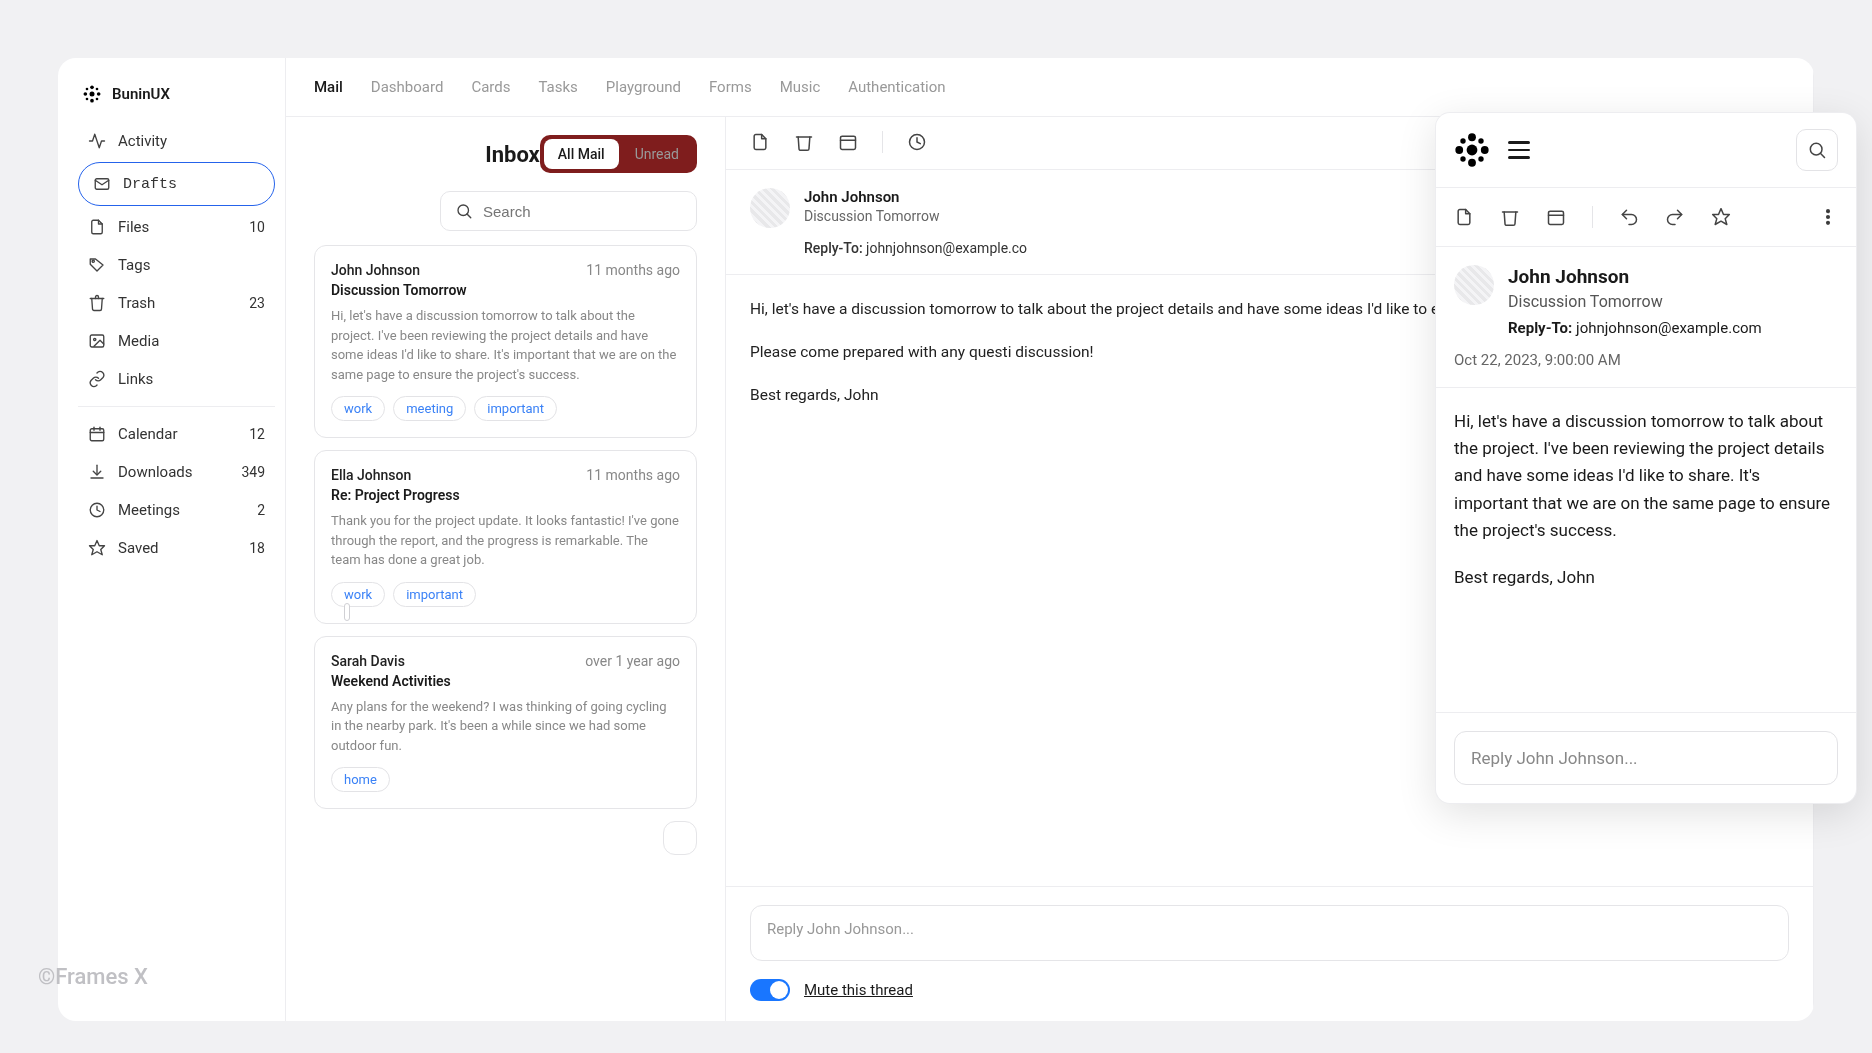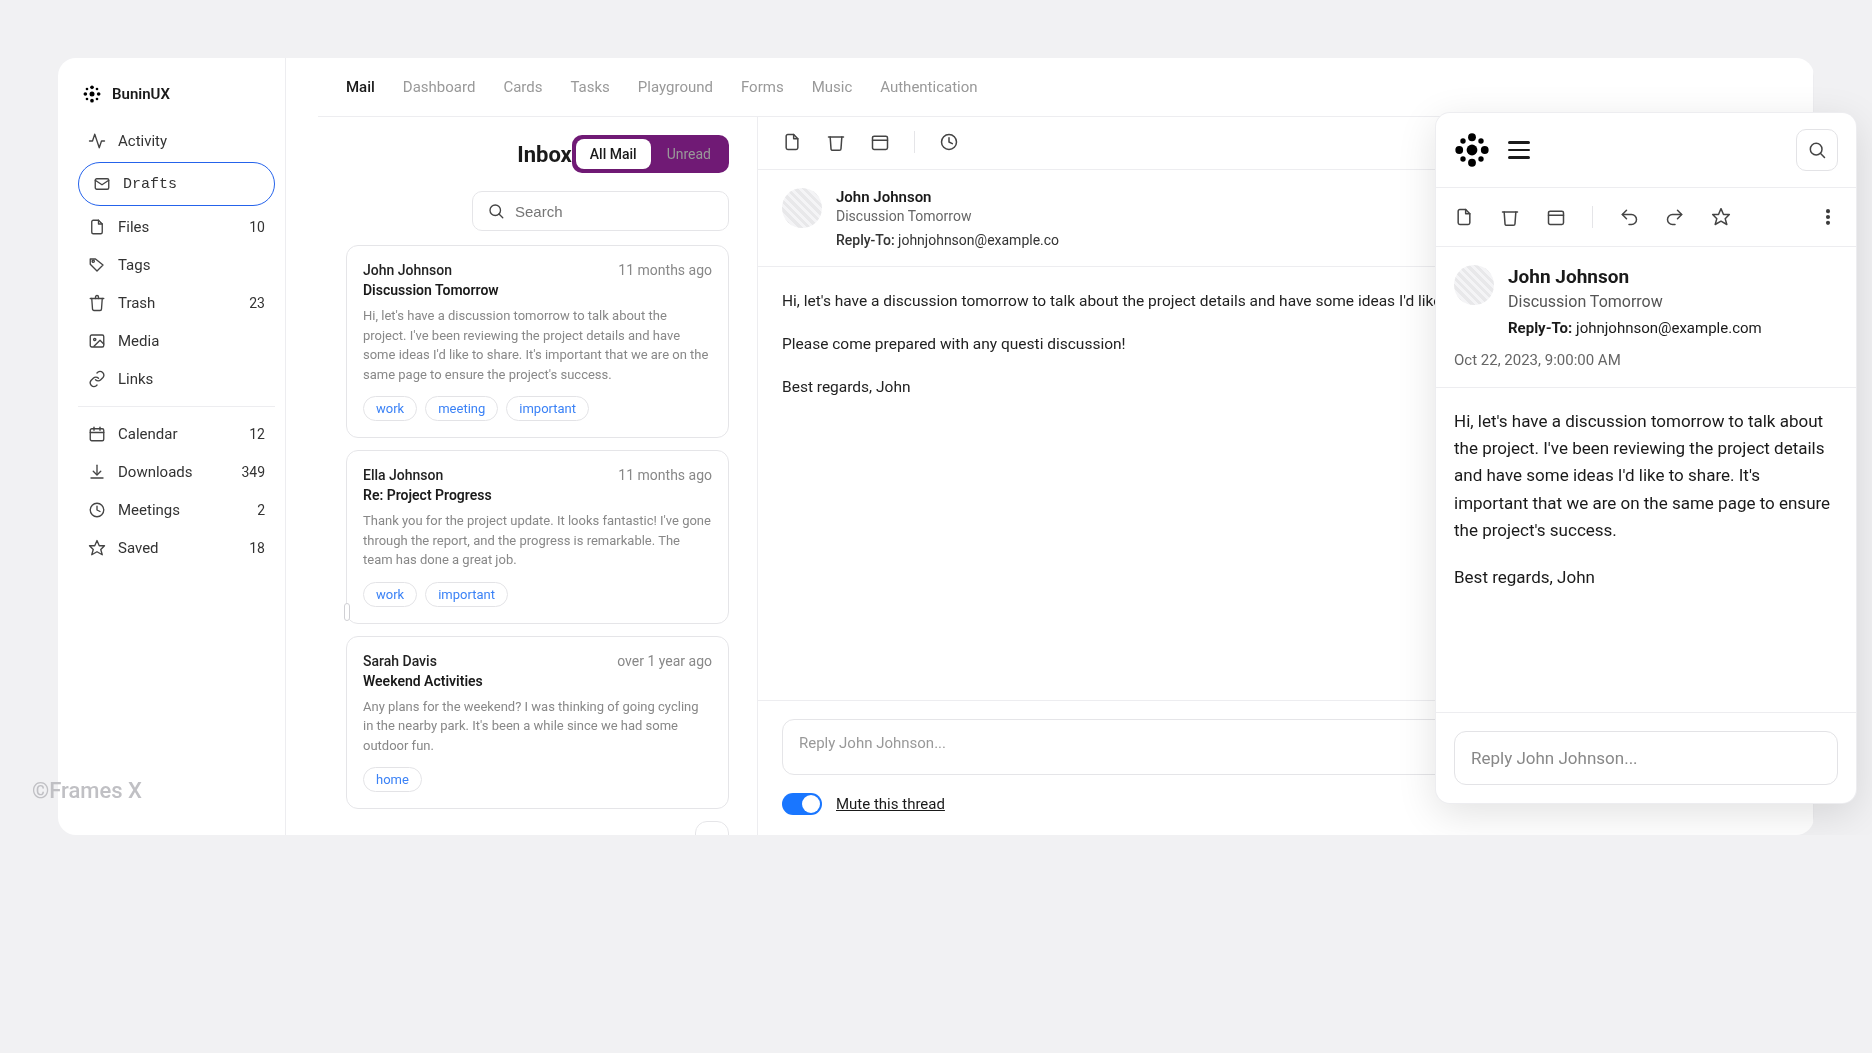--- a/index.html
+++ b/index.html
@@ -1,58 +1,58 @@
 <!DOCTYPE html>
 <html><head>
 <meta charset="utf-8">
 <style>
   * { box-sizing: border-box; margin: 0; padding: 0; }
   body { font-family: -apple-system, BlinkMacSystemFont, "Segoe UI", Roboto, sans-serif; background: #f1f1f3; color: #1a1a1a; }
   .outer { padding: 58px 58px 0 58px; position: relative; }
-  .app { display: flex; background: #fff; border-radius: 18px; overflow: hidden; height: 777px; position: relative; gap: 32px; }
+  .app { display: flex; background: #fff; border-radius: 18px; overflow: hidden; height: 963px; position: relative; }
   
   .sidebar { width: 228px; padding: 20px 10px 20px 20px; display: flex; flex-direction: column; gap: 4px; border-right: 1px solid #ededf0; }
   .brand { display: flex; align-items: center; gap: 10px; padding: 6px 4px 16px 4px; font-weight: 600; font-size: 15px; }
   .brand-logo { width: 20px; height: 20px; }
   .nav-item { display: flex; align-items: center; gap: 12px; padding: 8px 10px; border-radius: 8px; font-size: 15px; color: #333; cursor: pointer; }
   .nav-item .count { margin-left: auto; color: #333; font-size: 14px; }
   .nav-item.active { border: 1.5px solid #2563eb; border-radius: 999px; padding: 12px 14px; font-family: Liberation Mono, monospace; }
   .nav-sep { height: 1px; background: #ededf0; margin: 6px 0; }
   
   .main { flex: 1; display: flex; flex-direction: column; border-right: 1px solid #ededf0; }
   .topnav { display: flex; gap: 28px; padding: 20px 28px; border-bottom: 1px solid #ededf0; font-size: 15px; }
   .topnav-item { color: #999; cursor: pointer; }
   .topnav-item.active { color: #1a1a1a; font-weight: 500; }
   .content { display: flex; flex: 1; min-height: 0; }
   
   .inbox { width: 440px; border-right: 1px solid #ededf0; display: flex; flex-direction: column; padding: 18px 28px 0 28px; overflow-y: auto; align-items: flex-end; }
   .inbox-header { display: flex; align-items: center; justify-content: space-between; margin-bottom: 18px; }
   .inbox-title { font-size: 22px; font-weight: 700; }
-  .seg { display: flex; background: #701a75; border-radius: 10px; padding: 4px; gap: 2px; }
+  .seg { display: flex; background: #7f1d1d; border-radius: 10px; padding: 4px; gap: 2px; }
   .seg-btn { padding: 7px 14px; border-radius: 8px; font-size: 14px; cursor: pointer; color: #999; }
   .seg-btn.active { background: #fff; color: #1a1a1a; font-weight: 500; box-shadow: 0 1px 2px rgba(0,0,0,.05); }
   .search { display: flex; align-items: center; gap: 10px; border: 1px solid #e5e5e8; border-radius: 10px; padding: 10px 14px; margin-bottom: 14px; }
   .search input { border: none; outline: none; font-size: 15px; flex: 1; color: #555; }
   .msg { border: 1px solid #e5e5e8; border-radius: 12px; padding: 16px; margin-bottom: 12px; cursor: pointer; }
   .msg-row1 { display: flex; justify-content: space-between; font-size: 14px; }
   .msg-from { font-weight: 500; color: #222; }
   .msg-time { color: #888; }
   .msg-subj { font-weight: 600; font-size: 14px; margin-top: 4px; }
   .msg-prev { font-size: 13px; color: #888; margin-top: 8px; line-height: 1.5; }
   .tags { display: flex; gap: 8px; margin-top: 12px; flex-wrap: wrap; }
   .tag { border: 1px solid #e3e3e6; border-radius: 999px; padding: 4px 12px; font-size: 13px; color: #3b82f6; }
   
   .read { flex: 1; display: flex; flex-direction: column; padding: 14px 0 0 0; }
   .read-toolbar { display: flex; gap: 24px; padding: 0 24px 16px 24px; align-items: center; color: #222; }
   .read-toolbar .tb-sep { width: 1px; height: 22px; background: #e5e5e8; }
   .read-head { display: flex; gap: 14px; padding: 18px 24px; border-top: 1px solid #ededf0; border-bottom: 1px solid #ededf0; }
   .avatar { width: 40px; height: 40px; border-radius: 50%; background: repeating-linear-gradient(45deg,#e8e8ea,#e8e8ea 3px,#f4f4f6 3px,#f4f4f6 6px); flex-shrink:0;}
   .read-name { font-weight: 600; font-size: 15px; }
   .read-subj { font-size: 14px; color: #666; margin-top: 2px; }
-  .read-reply { font-size: 14px; color: #333; margin-top: 8px; text-align: right; }
+  .read-reply { font-size: 14px; color: #333; margin-top: 16px; text-align: right; }
   .read-reply .label { font-weight: 500; }
   .read-body { padding: 22px 24px; font-size: 15.5px; line-height: 1.6; color: #222; flex:1; border-bottom: 1px solid #ededf0;}
   .read-body p { margin-bottom: 18px; }
   .reply-box { margin: 18px 24px; border: 1px solid #e5e5e8; border-radius: 12px; padding: 14px 16px; min-height: 56px; font-size: 15px; color: #999; }
   .mute { display: flex; align-items: center; gap: 14px; padding: 0 24px 20px 24px; font-size: 15px; text-decoration: underline; }
   .toggle { width: 40px; height: 22px; background: #1976ff; border-radius: 999px; position: relative; cursor: pointer; }
   .toggle::after { content:""; position:absolute; right:2px; top:2px; width:18px; height:18px; background:#fff; border-radius:50%; }
   
   .overlay { position: absolute; top: 113px; right: 16px; width: 420px; background: #fff; border-radius: 14px; box-shadow: 0 0 0 1px #ededf0, 0 10px 40px rgba(0,0,0,.12); display: flex; flex-direction: column; height: 690px; }
   .ov-top { display: flex; align-items: center; padding: 16px 18px; border-bottom: 1px solid #ededf0; }
@@ -63,21 +63,21 @@
   .ov-toolbar { display:flex; align-items:center; gap:26px; padding:18px 18px; color:#222; border-bottom: 1px solid #ededf0;}
   .ov-toolbar .spacer{flex:1;}
   .ov-head { display:flex; gap:14px; padding:18px 18px 0 18px; }
   .ov-name { font-size:19px; font-weight:700; }
   .ov-subj { font-size:16px; color:#555; margin-top:4px;}
   .ov-reply{ font-size:15px; margin-top:8px;}
   .ov-date{ font-size:15px; color:#666; margin-top:14px; padding:0 18px 18px 18px; border-bottom:1px solid #ededf0;}
   .ov-body { padding:20px 18px; font-size:17px; line-height:1.6; flex:1; border-bottom:1px solid #ededf0; overflow:hidden;}
   .ov-body p{margin-bottom:20px;}
   .ov-replybox{ margin:18px; border:1px solid #e3e3e6; border-radius:12px; padding:16px; font-size:17px; color:#888;}
-  .watermark { position: absolute; left: 32px; bottom: 32px; color: #c0c0c4; font-size: 22px; font-weight:500; }
+  .watermark { position: absolute; left: 38px; bottom: 32px; color: #c0c0c4; font-size: 22px; font-weight:500; }
   
   .handle { position:absolute; left:286px; top:545px; width:6px; height:18px; border:1px solid #d0d0d4; border-radius:3px; background:#fff;}
   svg { display:block; }
   .ico { width:18px; height:18px; stroke:#444; stroke-width:1.8; fill:none; stroke-linecap:round; stroke-linejoin:round;}
   .ico-lg{ width:20px; height:20px;}
 </style>
 </head>
 <body>
 
 <div class="outer">

